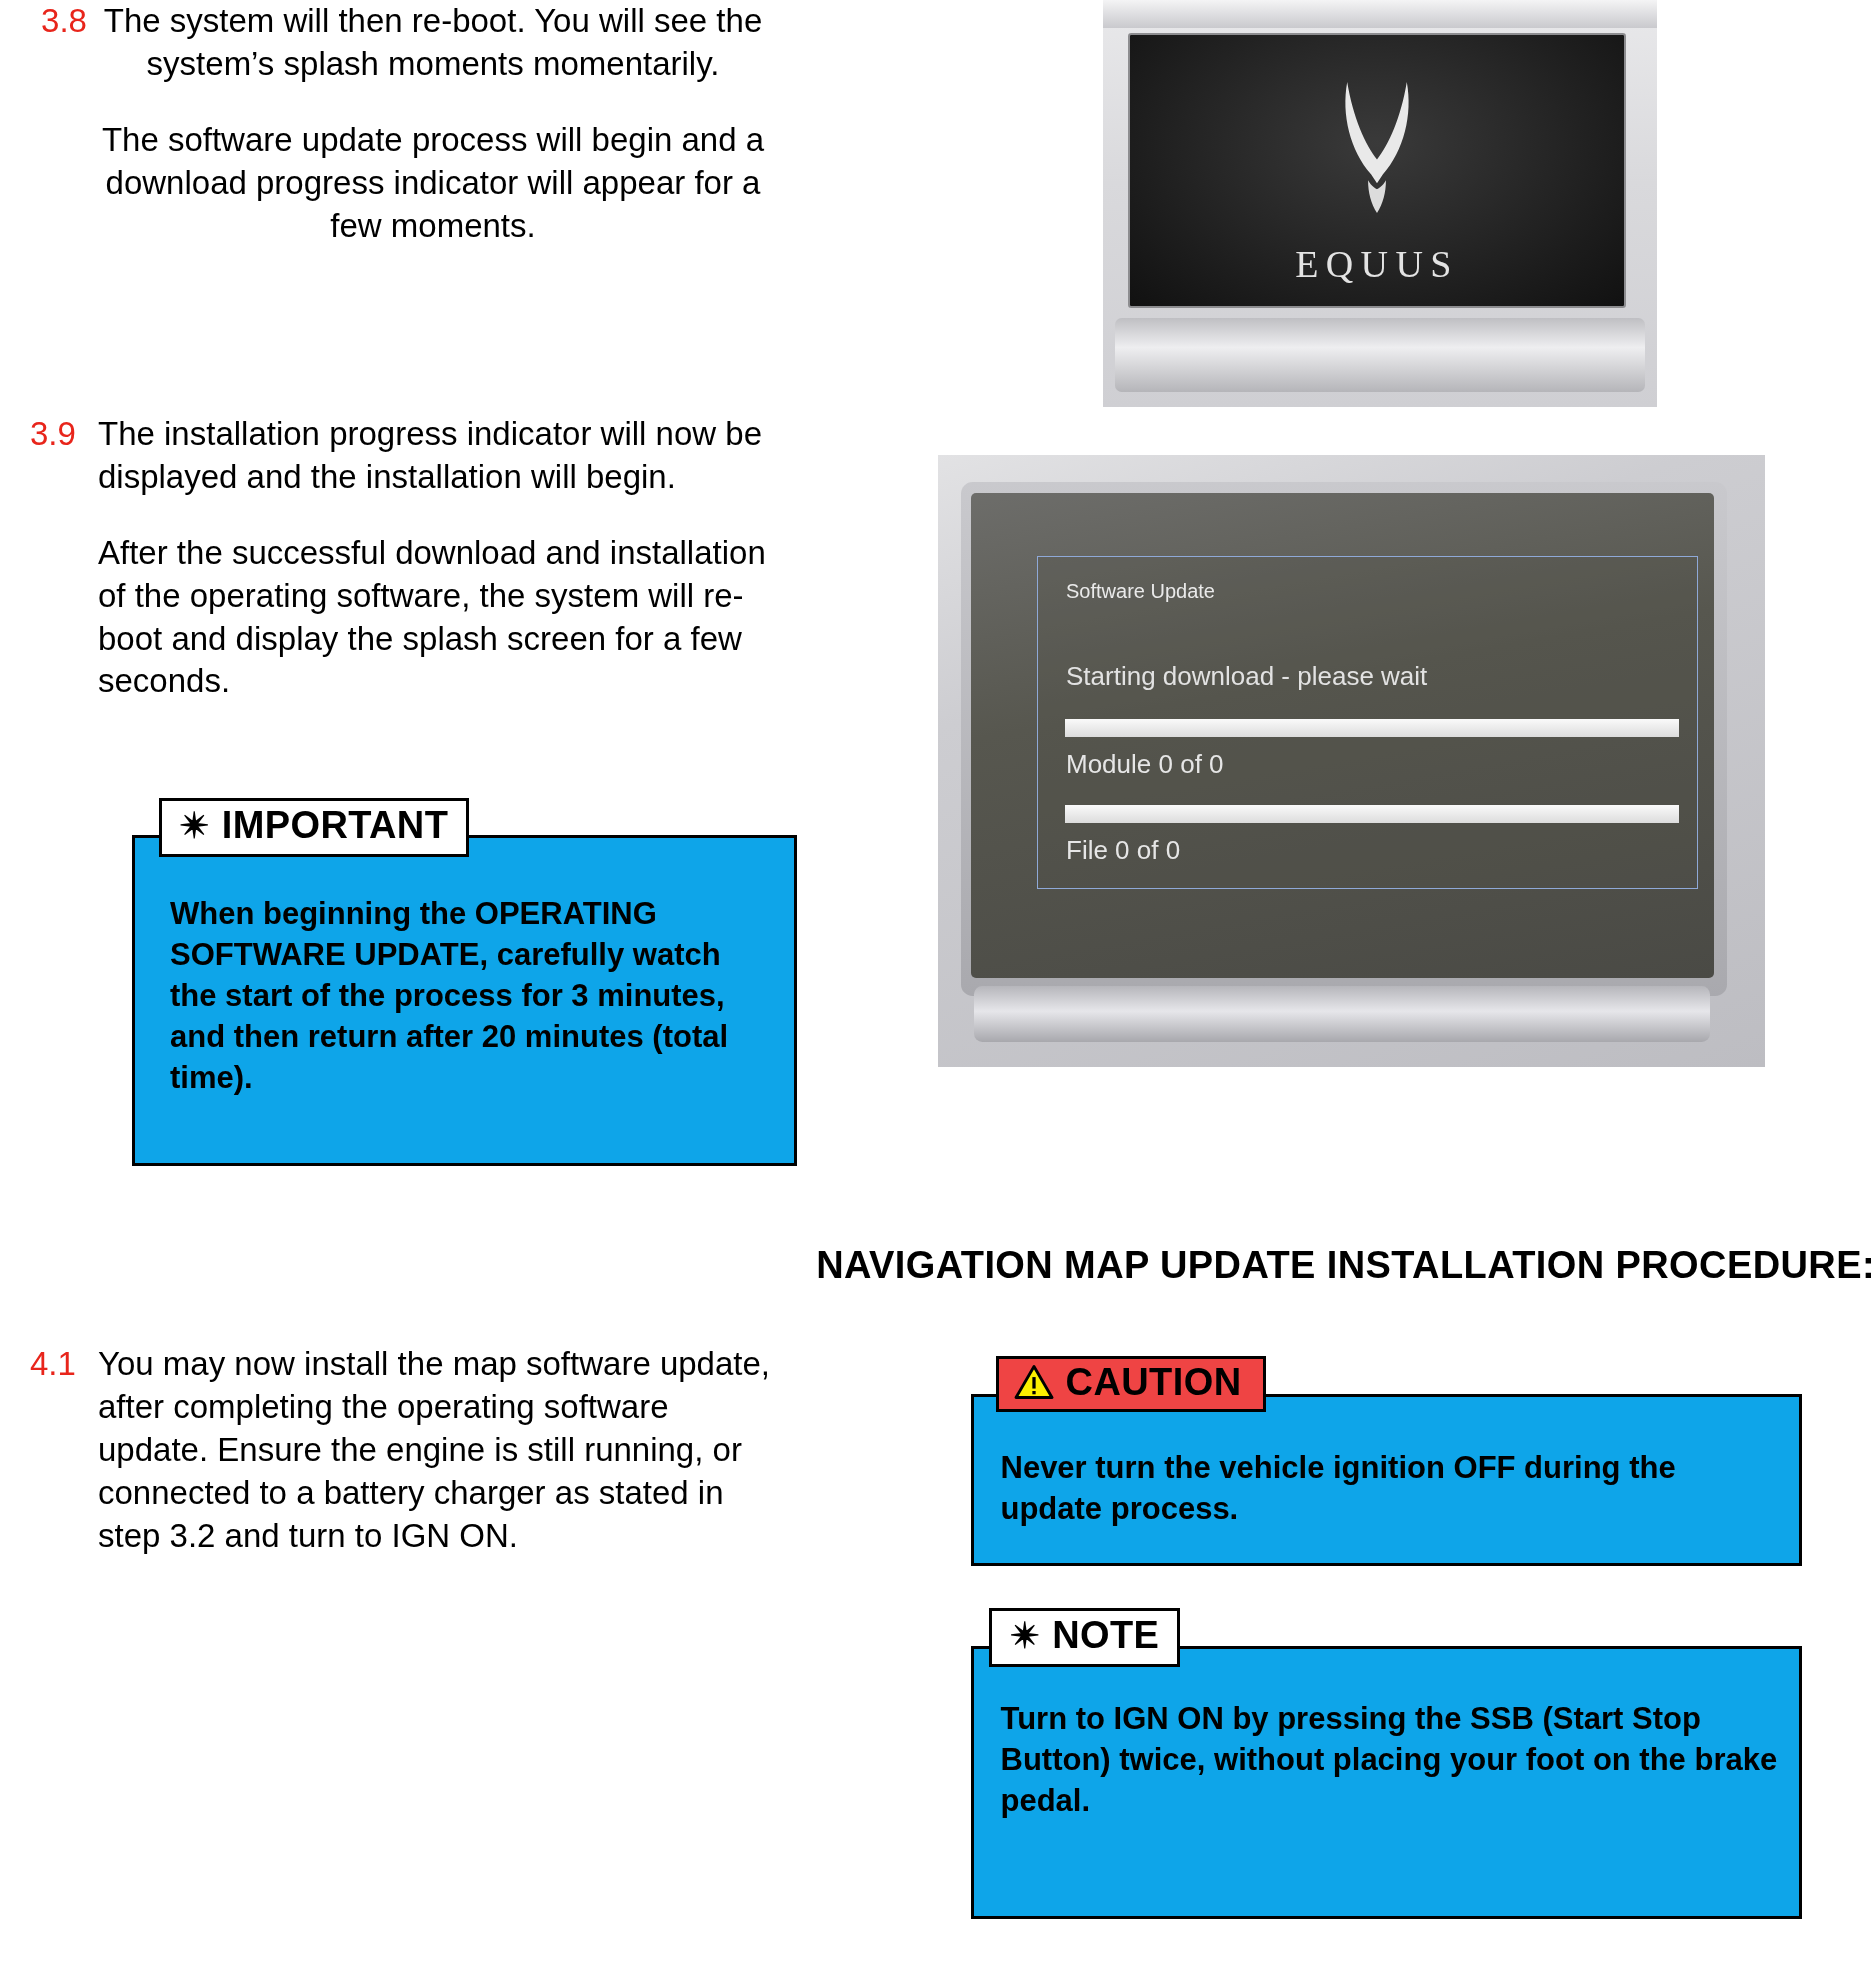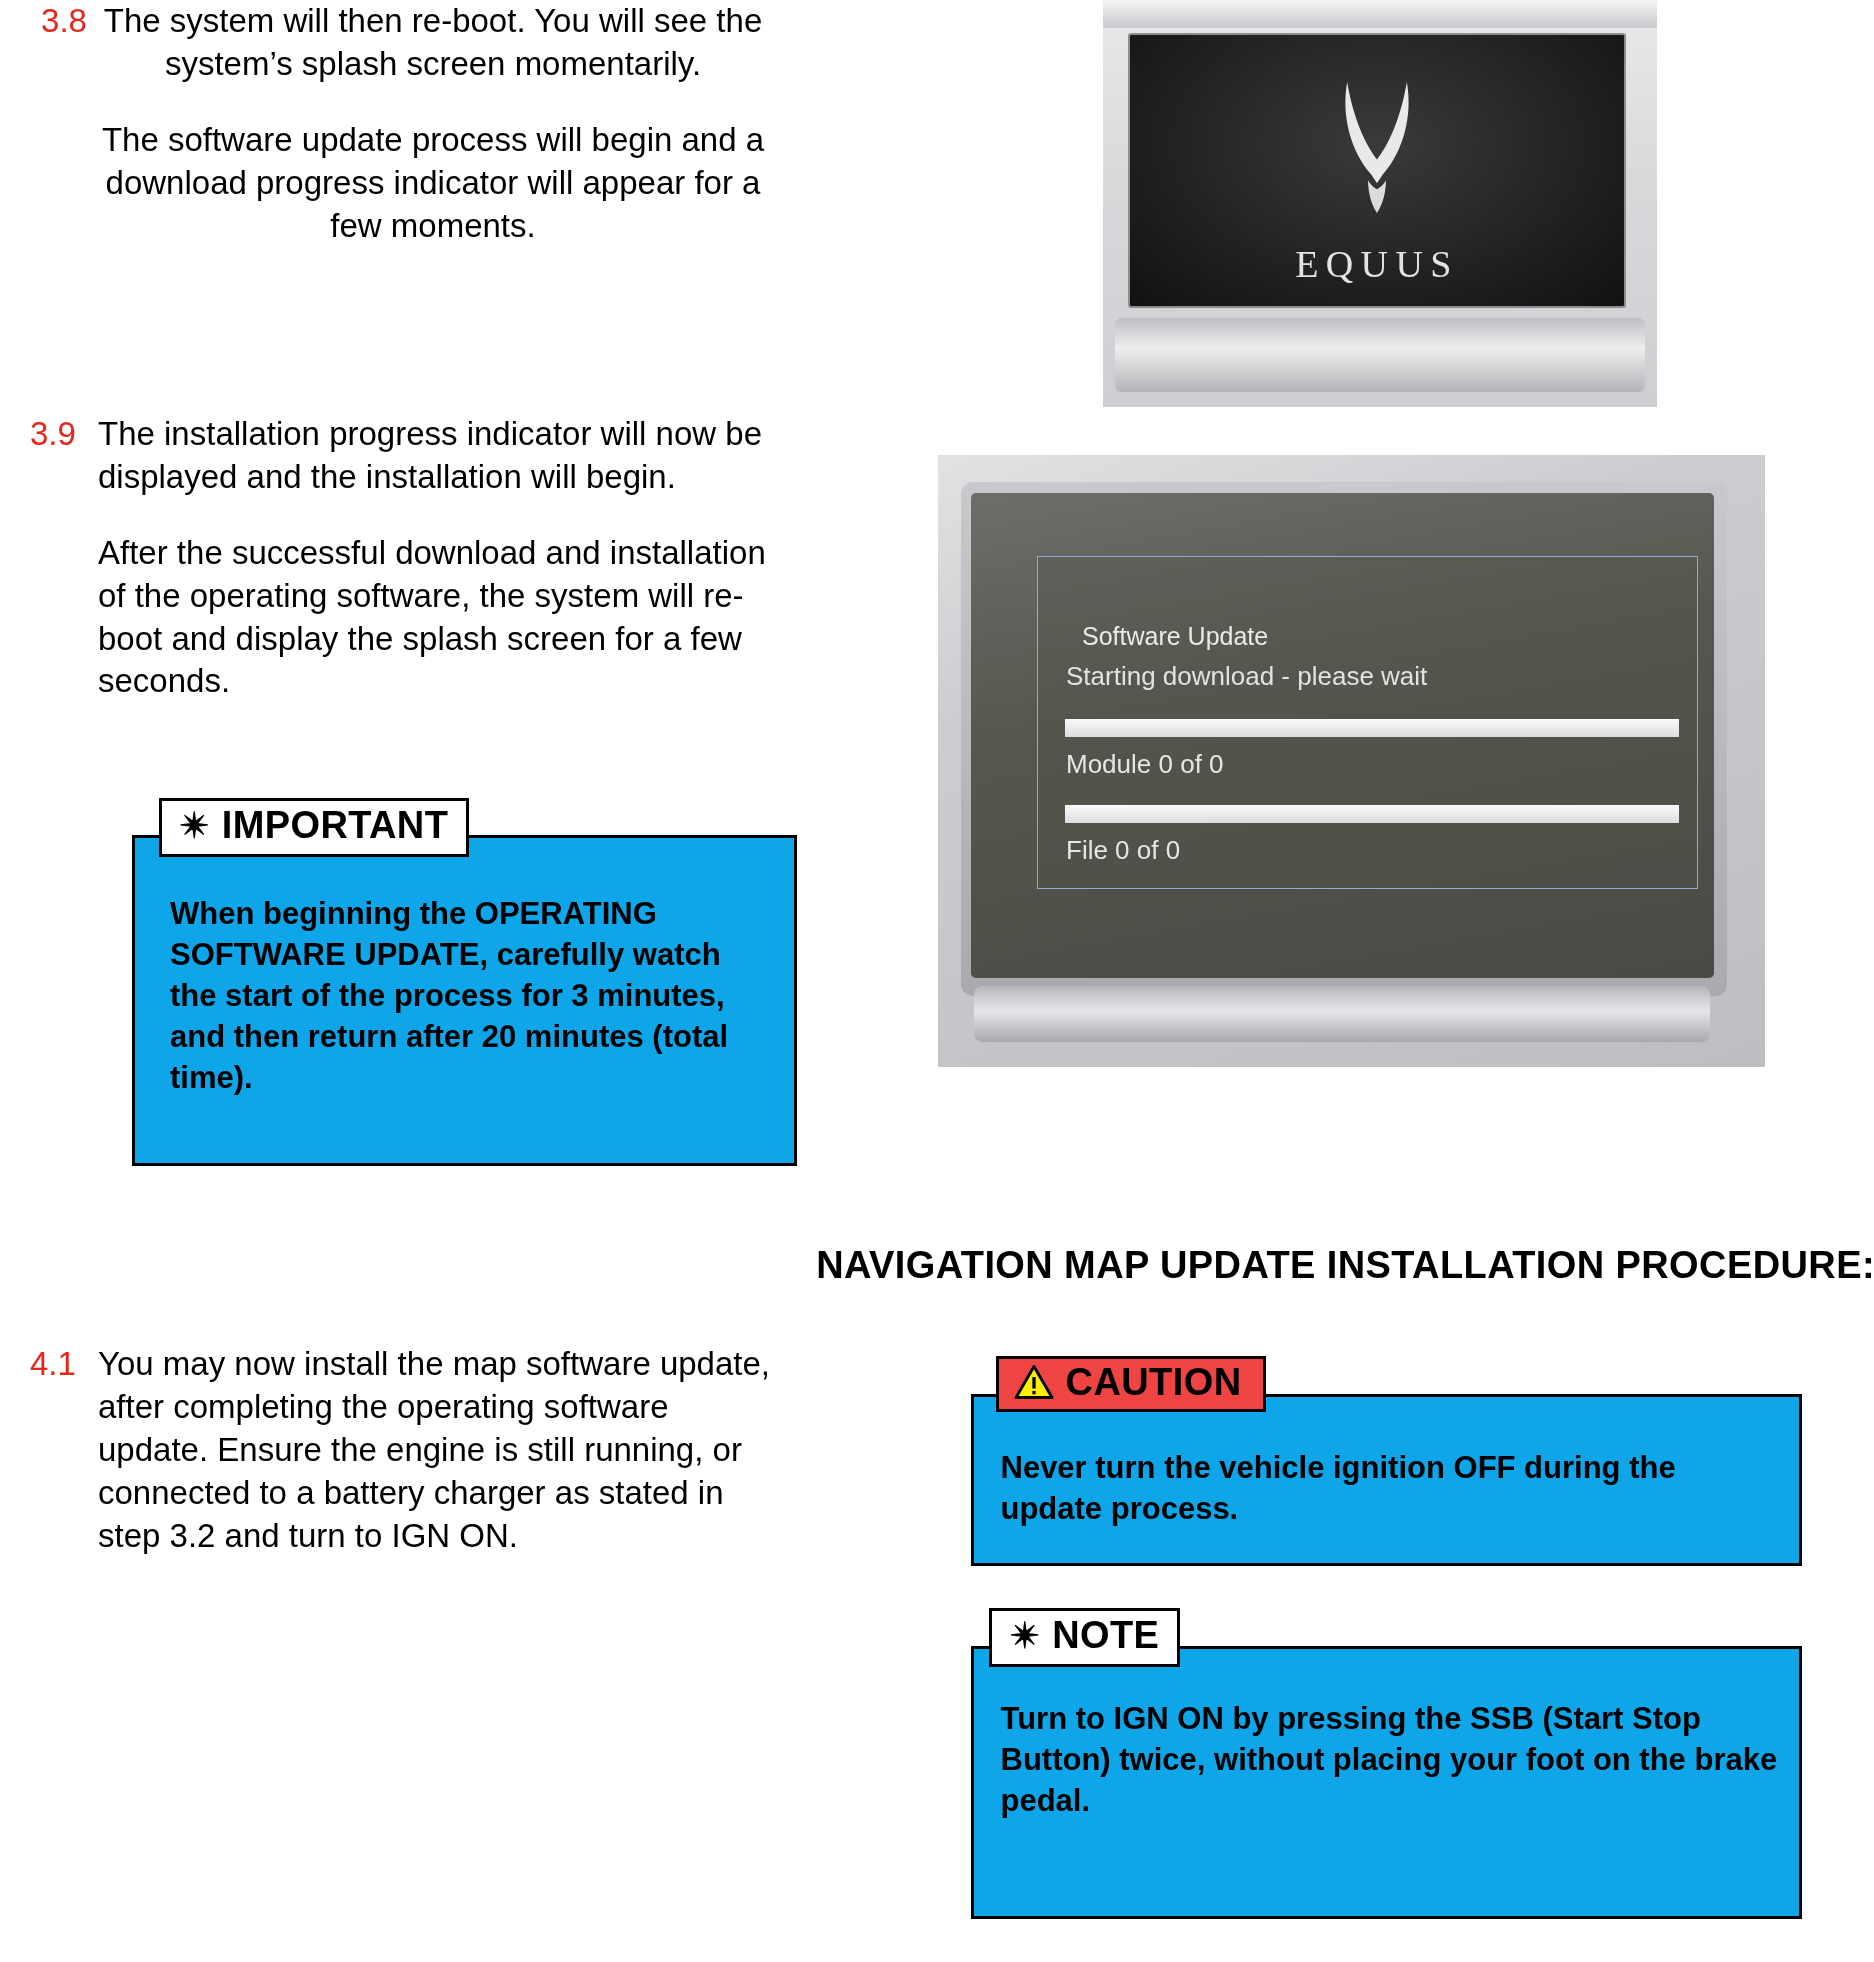--- a/index.html
+++ b/index.html
@@ -150,22 +150,22 @@
     border-radius: 5px;
     overflow: hidden;
   }
   #photo-update .dialog {
     position: absolute;
     left: 66px; top: 63px; right: 16.5px; bottom: 89px;
     border: 1.7px solid #8fa9d8;
     background: rgba(80,80,72,0.25);
   }
   #photo-update .dlg-title {
-    position: absolute; left: 44px; top: 23px;
-    color: #eaeaea; font-size: 25px; margin-top: 42px;
+    position: absolute; left: 28px; top: 23px;
+    color: #eaeaea; font-size: 20px;
   }
   #photo-update .dlg-status {
     position: absolute; left: 28px; top: 104px;
     color: #e2e2e2; font-size: 26px;
   }
   #photo-update .bar {
     position: absolute; left: 26.5px; right: 18px;
     height: 18px;
     background: linear-gradient(180deg,#fafafa,#dcdcdc);
   }
@@ -245,21 +245,21 @@
   #note-callout .callout-tab {
     left: 18px; top: 0;
   }
 </style>
 </head>
 <body>
 
 <div id="step-38" class="step">
   <div class="step-num">3.8</div>
   <div class="step-body">
-    <p class="para">The system will then re-boot. You will see the system’s splash screen momentarily.</p>
+    <p class="para">The system will then re-boot. You will see the system’s splash moments momentarily.</p>
     <p class="para">The software update process will begin and a download progress indicator will appear for a few moments.</p>
   </div>
 </div>
 
 <div id="step-39" class="step">
   <div class="step-num">3.9</div>
   <div class="step-body">
     <p class="para">The installation progress indicator will now be displayed and the installation will begin.</p>
     <p class="para">After the successful download and installation of the operating software, the system will re-boot and display the splash screen for a few seconds.</p>
   </div>

